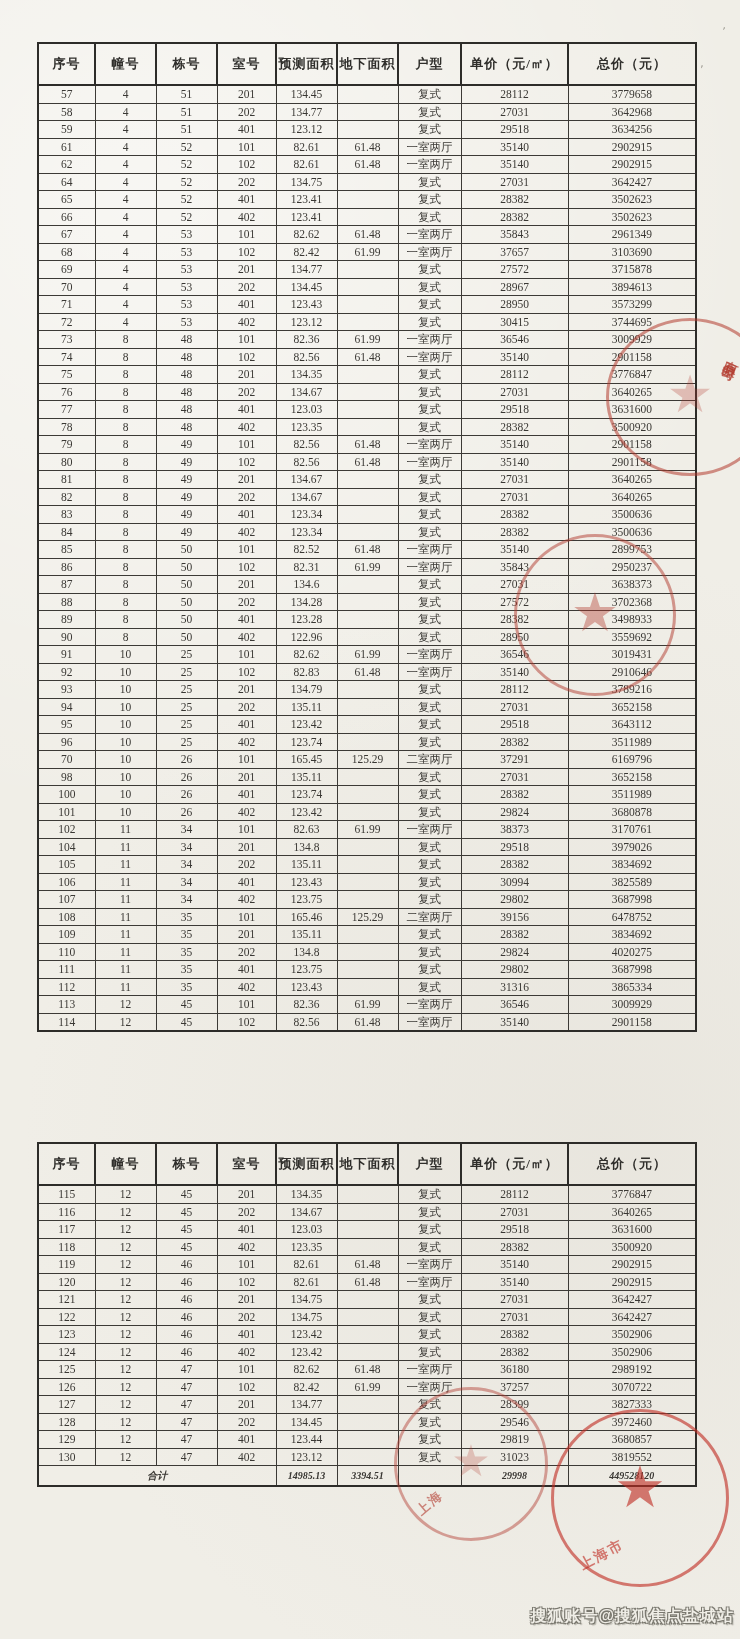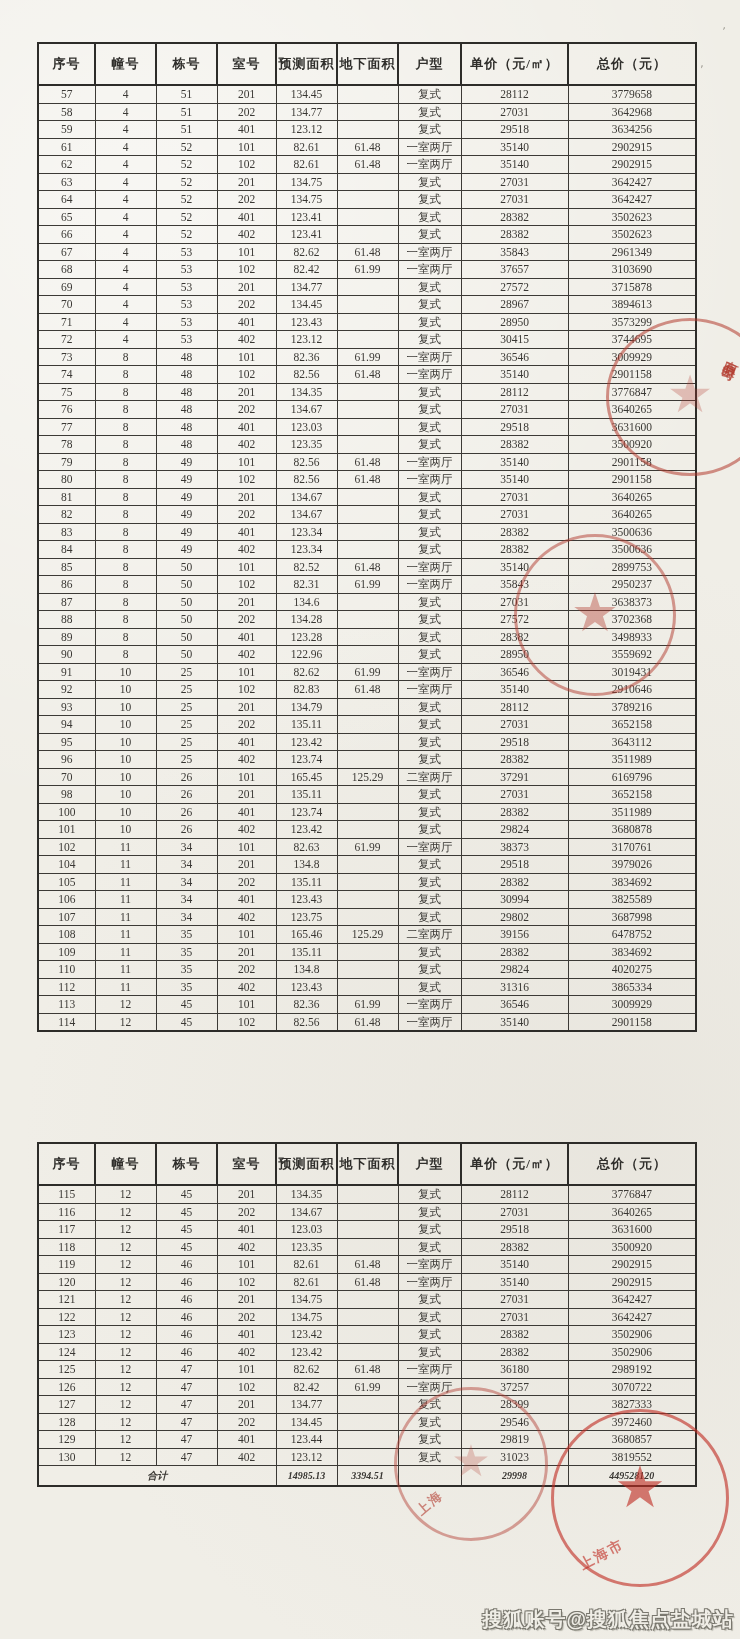--- a/index.html
+++ b/index.html
@@ -55,21 +55,21 @@
 
   #stamp-bottom-right { left:551px; top:1409px; width:172px; height:172px;
     border:3.5px solid rgba(192,45,35,.62); }
   #stamp-bottom-right .stamp-star { font-size:58px; color:rgba(192,45,35,.62); transform:translate(-50%,-68%); }
   #stamp-bottom-right .stamp-text { left:24px; bottom:20px; font-size:14px;
     color:rgba(192,45,35,.62); transform:rotate(-28deg); }
 
   #watermark {
     position:absolute; right:6px; top:1606px; z-index:6;
     font-family:"Liberation Sans","DejaVu Sans",sans-serif;
-    font-size:20px; font-weight:bold; letter-spacing:1px;
+    font-size:16px; font-weight:bold; letter-spacing:1px;
     color:#efede6;
     text-shadow:-1px -1px 0 #79776e, 1px -1px 0 #79776e, -1px 1px 0 #79776e,
                  1px 1px 0 #79776e, 2px 2px 1px #b5b3aa;
   }
   .scan-mark { position:absolute; color:#8a887f; font-size:12px; }
   #mark-1 { left:722px; top:24px; transform:rotate(18deg); }
   #mark-2 { left:700px; top:62px; transform:rotate(14deg); }
 </style>
 </head>
 <body>
@@ -149,31 +149,20 @@
         <td>4</td>
         <td>52</td>
         <td>102</td>
         <td>82.61</td>
         <td>61.48</td>
         <td>一室两厅</td>
         <td>35140</td>
         <td>2902915</td>
       </tr>
       <tr>
-        <td>63</td>
-        <td>4</td>
-        <td>52</td>
-        <td>201</td>
-        <td>134.75</td>
-        <td></td>
-        <td>复式</td>
-        <td>27031</td>
-        <td>3642427</td>
-      </tr>
-      <tr>
         <td>64</td>
         <td>4</td>
         <td>52</td>
         <td>202</td>
         <td>134.75</td>
         <td></td>
         <td>复式</td>
         <td>27031</td>
         <td>3642427</td>
       </tr>
@@ -653,20 +642,31 @@
       <tr>
         <td>110</td>
         <td>11</td>
         <td>35</td>
         <td>202</td>
         <td>134.8</td>
         <td></td>
         <td>复式</td>
         <td>29824</td>
         <td>4020275</td>
+      </tr>
+      <tr>
+        <td>111</td>
+        <td>11</td>
+        <td>35</td>
+        <td>401</td>
+        <td>123.75</td>
+        <td></td>
+        <td>复式</td>
+        <td>29802</td>
+        <td>3687998</td>
       </tr>
       <tr>
         <td>112</td>
         <td>11</td>
         <td>35</td>
         <td>402</td>
         <td>123.43</td>
         <td></td>
         <td>复式</td>
         <td>31316</td>

